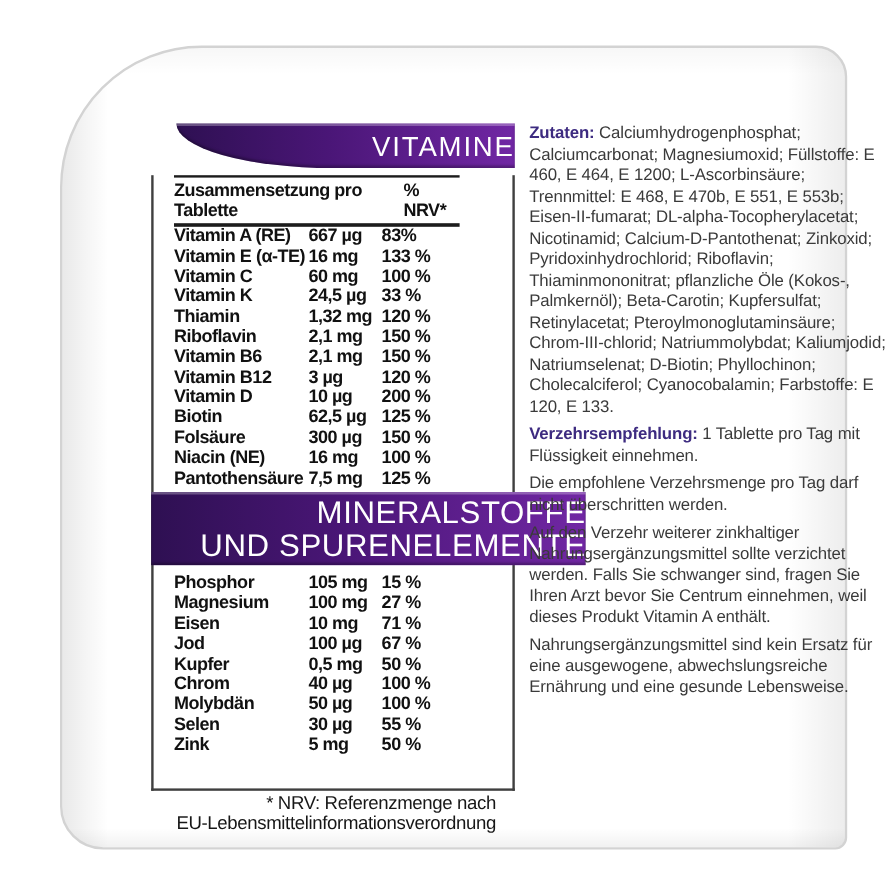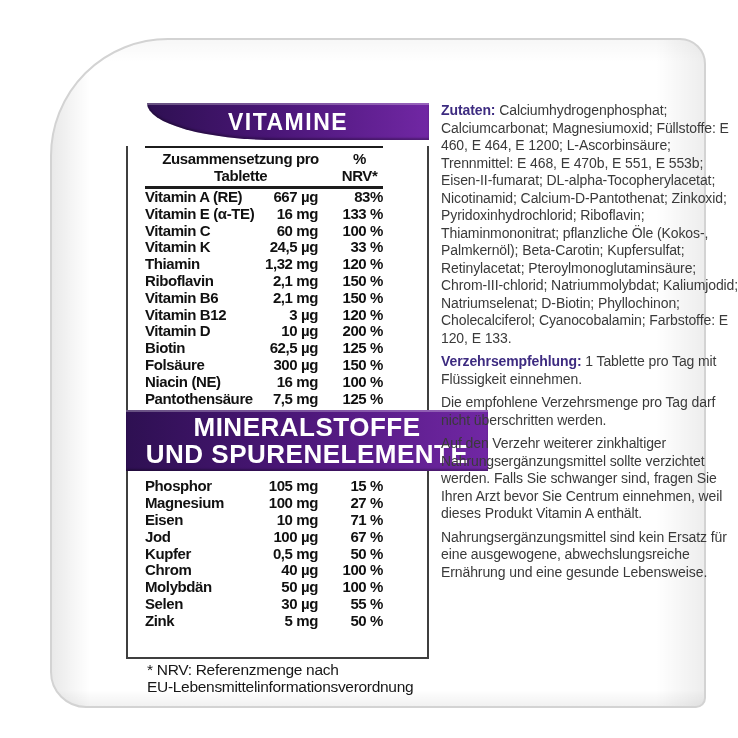--- a/index.html
+++ b/index.html
@@ -19,57 +19,57 @@
     background-image:
       linear-gradient(90deg,  rgba(0,0,0,.085), rgba(0,0,0,0) 38px),
       linear-gradient(270deg, rgba(0,0,0,.07),  rgba(0,0,0,0) 48px),
       linear-gradient(0deg,   rgba(0,0,0,.055), rgba(0,0,0,0) 16px),
       linear-gradient(180deg, rgba(0,0,0,.03),  rgba(0,0,0,0) 22px);
   }
 
   
   .panel { position:absolute; left:74px; top:63px; width:303px; }
   .band {
-    color:#fff; font-weight:bold; text-align:center;
+    color:#fff; font-weight:normal; text-align:right;
     background:linear-gradient(90deg, var(--band-dark), var(--band-mid) 45%, var(--band-bright));
     box-shadow: inset 0 2px 0 rgba(255,255,255,.28), inset 0 -2px 2px rgba(0,0,0,.28);
   }
   .band1 {
     margin-left:21px; width:282px; height:37px;
     border-bottom-left-radius:130px 37px;
     font-size:23px; line-height:38px; letter-spacing:1.5px;
   }
   .panel-body {
     box-sizing:border-box; width:303px; height:513px;
     border:2px solid #3f3f3f; border-top:none; background:#fff;
   }
   .thead {
     margin:6px 0 0 17px; width:238px; box-sizing:border-box;
     border-top:2px solid #1c1c1c; border-bottom:3px solid #1c1c1c;
     display:flex; justify-content:space-between;
     padding:2px 0 2px 0;
-    font-size:15px; font-weight:bold; letter-spacing:-0.4px; color:#111;text-align:center;
+    font-size:15px; font-weight:bold; letter-spacing:-0.4px; color:#111;
   }
   .trows { margin-left:17px; width:238px; }
   .tline {
     display:grid; grid-template-columns:112px 61px 65px;
     font-size:15px; font-weight:bold; line-height:16.8px;
     letter-spacing:-0.4px; color:#111; white-space:nowrap;
   }
-  .tamt, .tnrv { text-align:right; }
+  .tamt, .tnrv { }
   .tsub { font-size:15px; font-weight:bold; line-height:16.8px; letter-spacing:-0.4px; color:#111; white-space:nowrap; }
   .band2 {
     margin:3px 0 0 -2px; width:362px; height:61px; box-sizing:border-box;
     padding-top:4px; font-size:26px; line-height:27px; letter-spacing:0.5px;
   }
   .minerals { margin-top:7px; }
 
   .footnote {
     position:absolute; left:95px; top:621px;
-    font-size:15.5px; line-height:17px; color:#171717; letter-spacing:-0.3px;
+    font-size:15.5px; line-height:17px; color:#171717; letter-spacing:-0.3px;text-align:right;
   }
 
   
   .rightcol {
     position:absolute; left:389px; top:62px; width:300px;
     font-size:14px; line-height:17.5px; color:var(--body-text);
     letter-spacing:-0.1px;
   }
   .rightcol p { margin:0 0 6px 0; }
   .lead { font-weight:bold; color:var(--accent);text-align:center; }

